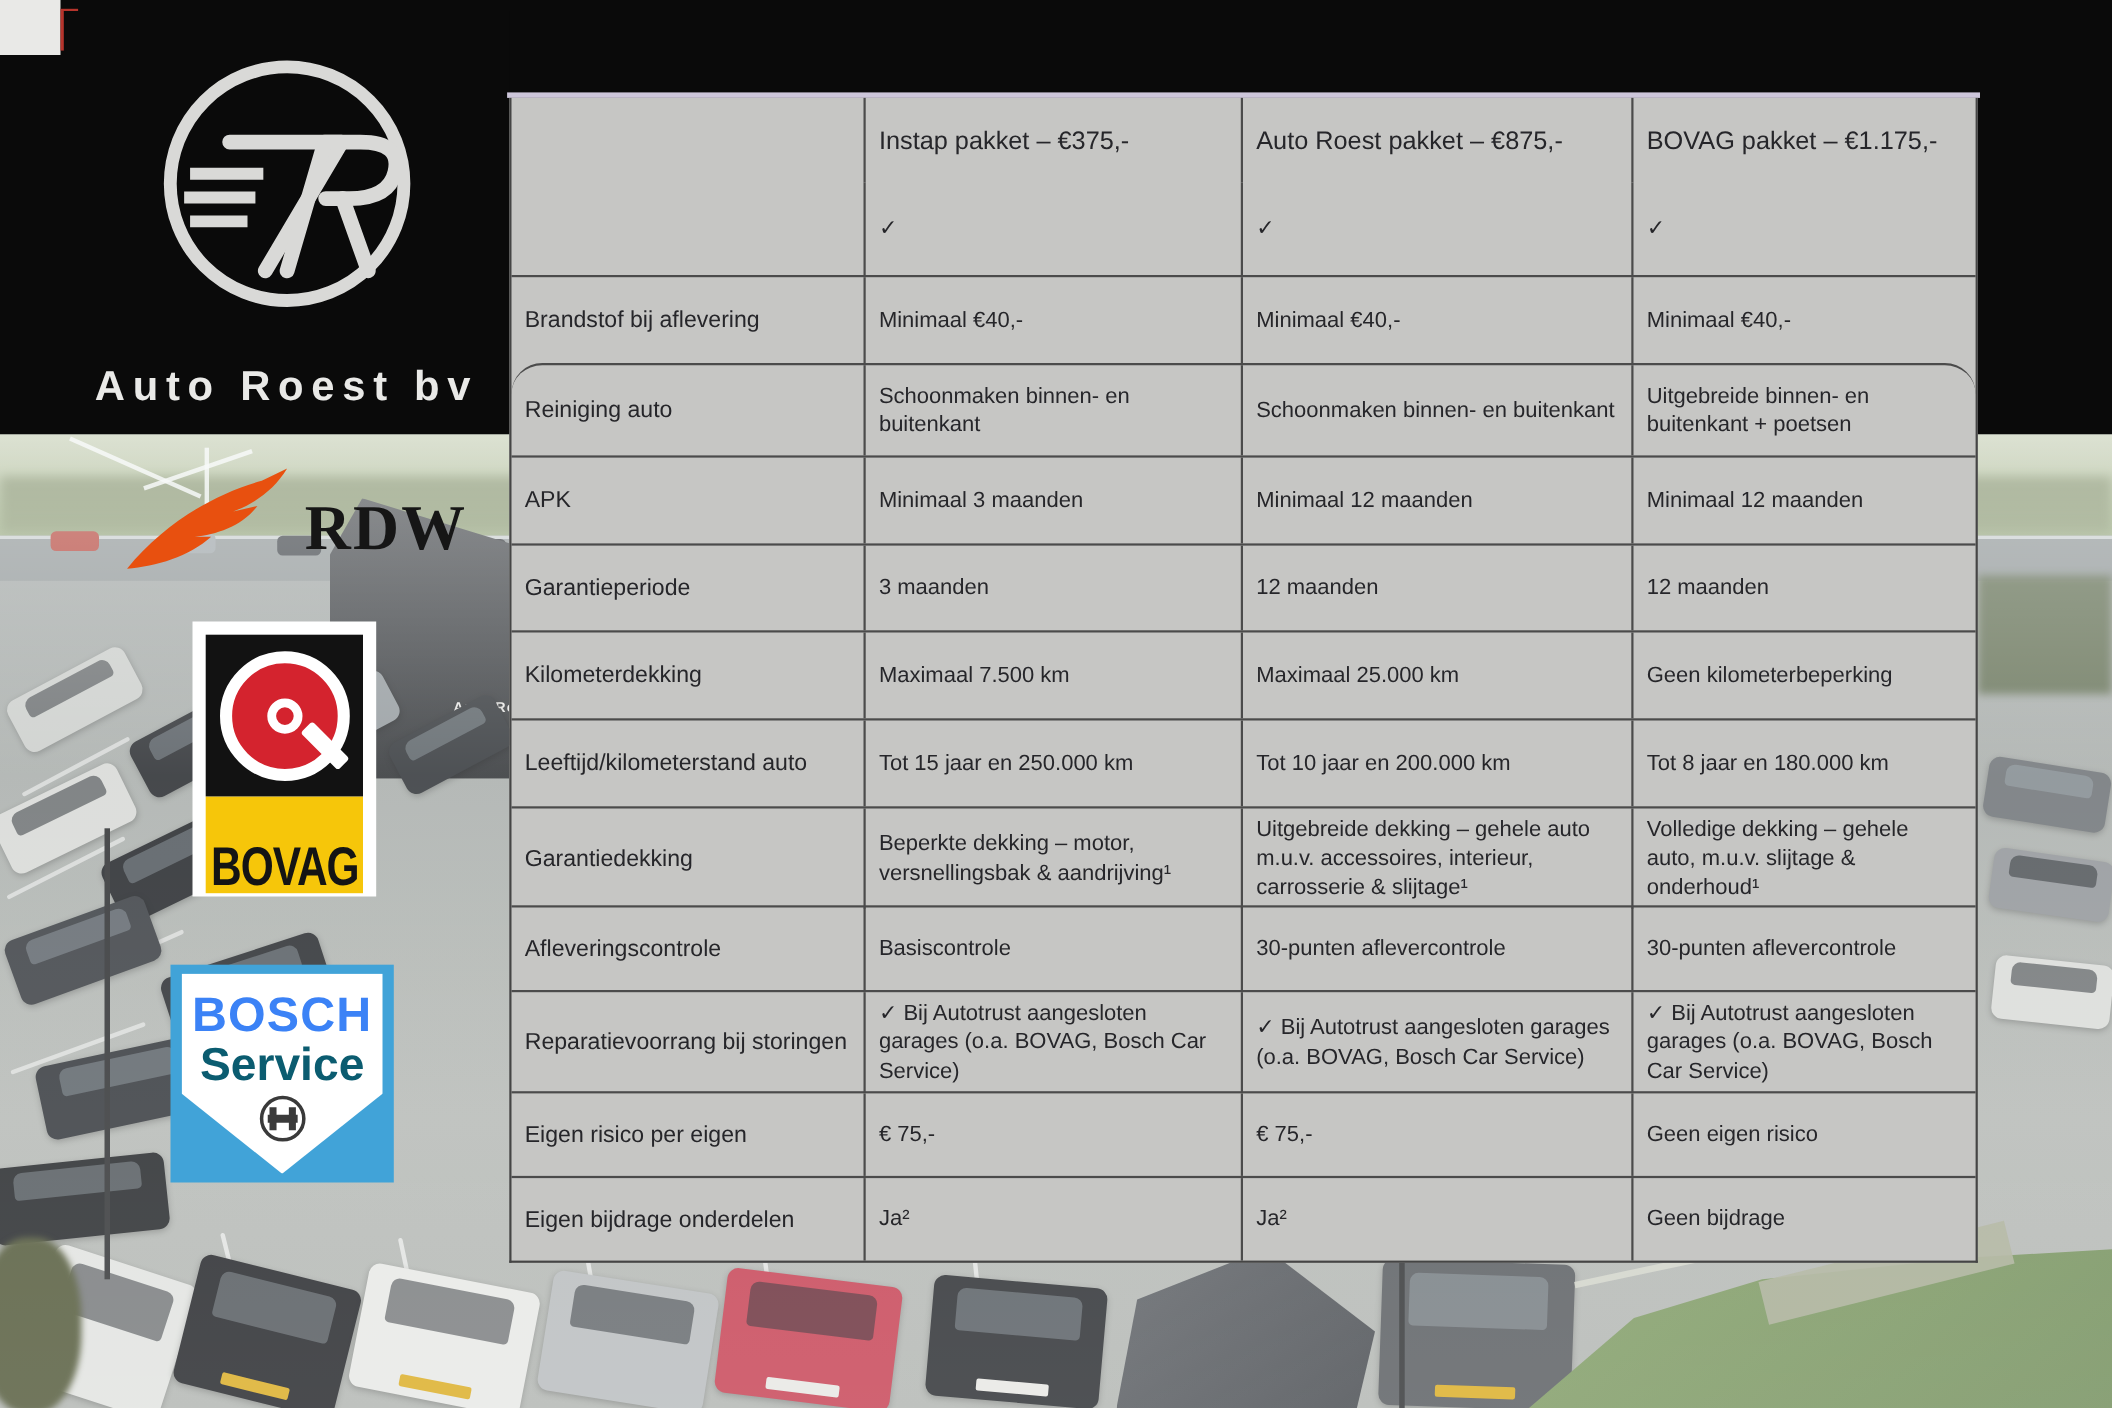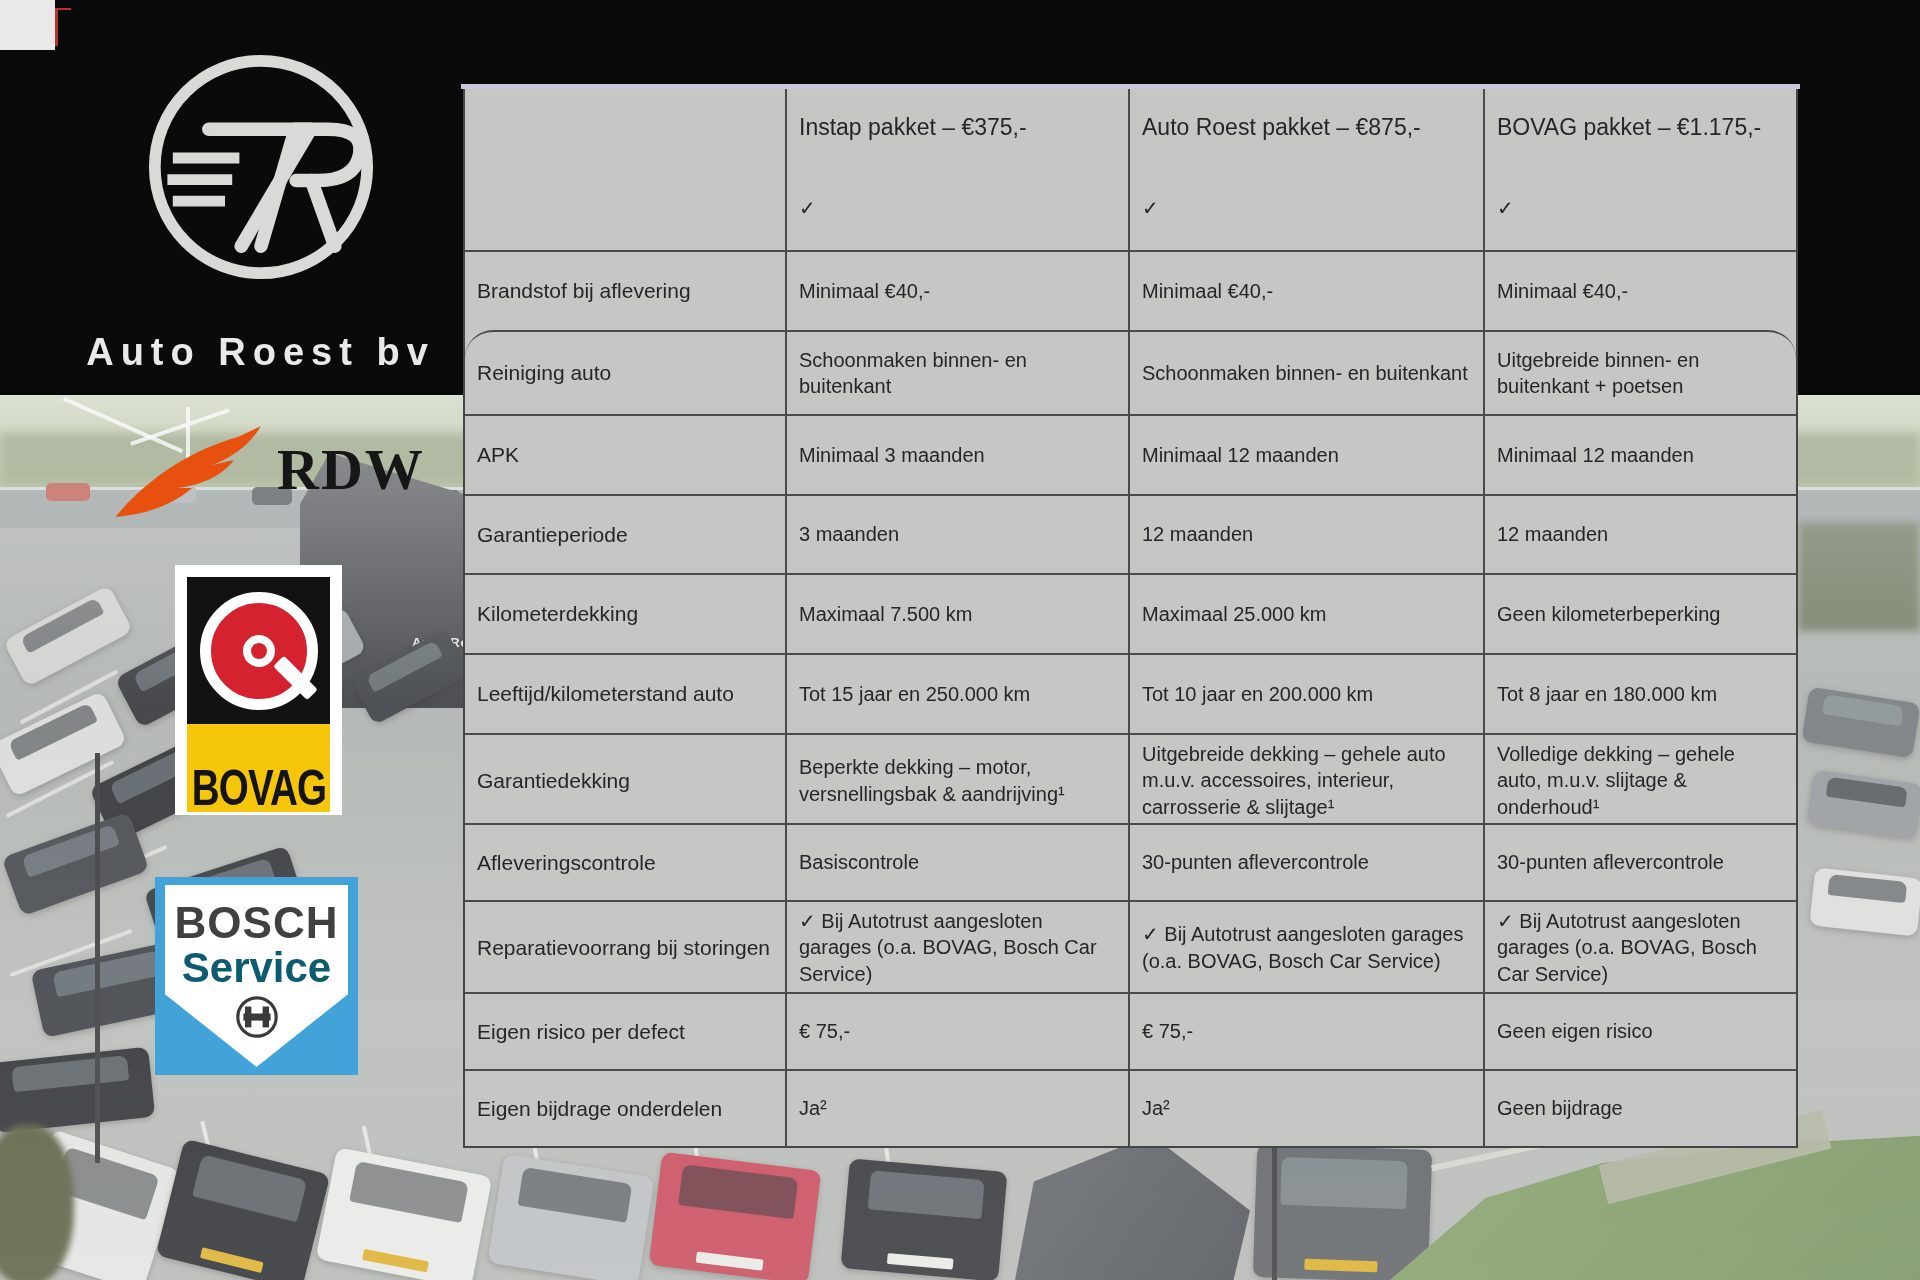--- a/index.html
+++ b/index.html
@@ -52,42 +52,42 @@
 
   
   .brand-box{position:absolute;left:58px;top:10px;width:405px;height:382px;background:#0a0a0a;}
   .brand-logo{position:absolute;left:68px;top:22px;}
   .brand-name{position:absolute;left:0;bottom:18px;width:100%;text-align:center;
               color:#e9e9e7;font-size:38px;font-weight:bold;letter-spacing:7px;white-space:nowrap;}
 
   
   .rdw{position:absolute;left:112px;top:418px;width:300px;height:110px;}
   .rdw svg{position:absolute;left:0;top:4px;}
-  .rdw-text{position:absolute;left:165px;top:18px;font-family:"Liberation Serif",serif;
+  .rdw-text{position:absolute;left:165px;top:28px;font-family:"Liberation Serif",serif;
             font-weight:bold;font-size:58px;color:#161616;letter-spacing:2px;}
 
   
   .bovag{position:absolute;left:175px;top:565px;width:167px;height:250px;background:#fff;
          box-sizing:border-box;padding:12px;}
   .bovag-top{position:relative;width:143px;height:147px;background:#121212;}
   .bovag-ring{position:absolute;left:50%;top:50%;transform:translate(-50%,-50%);
               width:96px;height:96px;border:11px solid #fff;border-radius:50%;background:#d4232e;}
   .bovag-handle{position:absolute;left:84px;top:84px;width:15px;height:48px;background:#fff;
                 transform:rotate(-45deg);transform-origin:top center;border-radius:3px;}
   .bovag-dot{position:absolute;left:50%;top:50%;transform:translate(-50%,-50%);
              width:16px;height:16px;border:8px solid #fff;border-radius:50%;background:#d4232e;}
   .bovag-band{width:143px;height:88px;background:#f6c60a;display:flex;align-items:flex-end;justify-content:center;}
   .bovag-word{font-size:42px;font-weight:bold;color:#141414;transform:scale(.92,1.18);letter-spacing:-1px;}
 
   
   .bosch{position:absolute;left:155px;top:877px;width:203px;height:198px;background:#41a3d8;}
   .bosch-banner{position:absolute;left:10px;top:8px;width:183px;height:182px;background:#fff;
                 clip-path:polygon(0 0,100% 0,100% 60%,50% 100%,0 60%);
                 display:flex;flex-direction:column;align-items:center;}
-  .bosch-word{margin-top:16px;font-size:44px;font-weight:bold;color:#404040;letter-spacing:1px;line-height:1;}
+  .bosch-word{margin-top:16px;font-size:44px;font-weight:bold;color:#3b82f6;letter-spacing:1px;line-height:1;}
   .bosch-service{font-size:42px;font-weight:bold;color:#0b5c70;line-height:1.1;}
   .bosch-armature{margin-top:2px;}
 
   
   .pkg-table{position:absolute;left:463px;top:89px;width:1335px;background:#c6c6c4;
              border:2px solid #454545;border-top:none;box-sizing:border-box;
              color:#26262a;}
   .lavender{position:absolute;left:461px;top:84px;width:1339px;height:5px;background:#cdc6da;}
   .trow{display:grid;grid-template-columns:320px 343px 355px 313px;border-top:2px solid #4b4b4b;}
   .trow:first-child{border-top:none;}
@@ -292,21 +292,21 @@
           <div class="tcell value-cell">30-punten aflevercontrole</div>
           <div class="tcell value-cell">30-punten aflevercontrole</div>
         </div>
         <div class="trow r9">
           <div class="tcell label-cell">Reparatievoorrang bij storingen</div>
           <div class="tcell value-cell">✓ Bij Autotrust aangesloten garages (o.a. BOVAG, Bosch Car Service)</div>
           <div class="tcell value-cell">✓ Bij Autotrust aangesloten garages (o.a. BOVAG, Bosch Car Service)</div>
           <div class="tcell value-cell">✓ Bij Autotrust aangesloten garages (o.a. BOVAG, Bosch Car Service)</div>
         </div>
         <div class="trow r10">
-          <div class="tcell label-cell">Eigen risico per defect</div>
+          <div class="tcell label-cell">Eigen risico per eigen</div>
           <div class="tcell value-cell">€ 75,-</div>
           <div class="tcell value-cell">€ 75,-</div>
           <div class="tcell value-cell">Geen eigen risico</div>
         </div>
         <div class="trow r11">
           <div class="tcell label-cell">Eigen bijdrage onderdelen</div>
           <div class="tcell value-cell">Ja²</div>
           <div class="tcell value-cell">Ja²</div>
           <div class="tcell value-cell">Geen bijdrage</div>
         </div>

